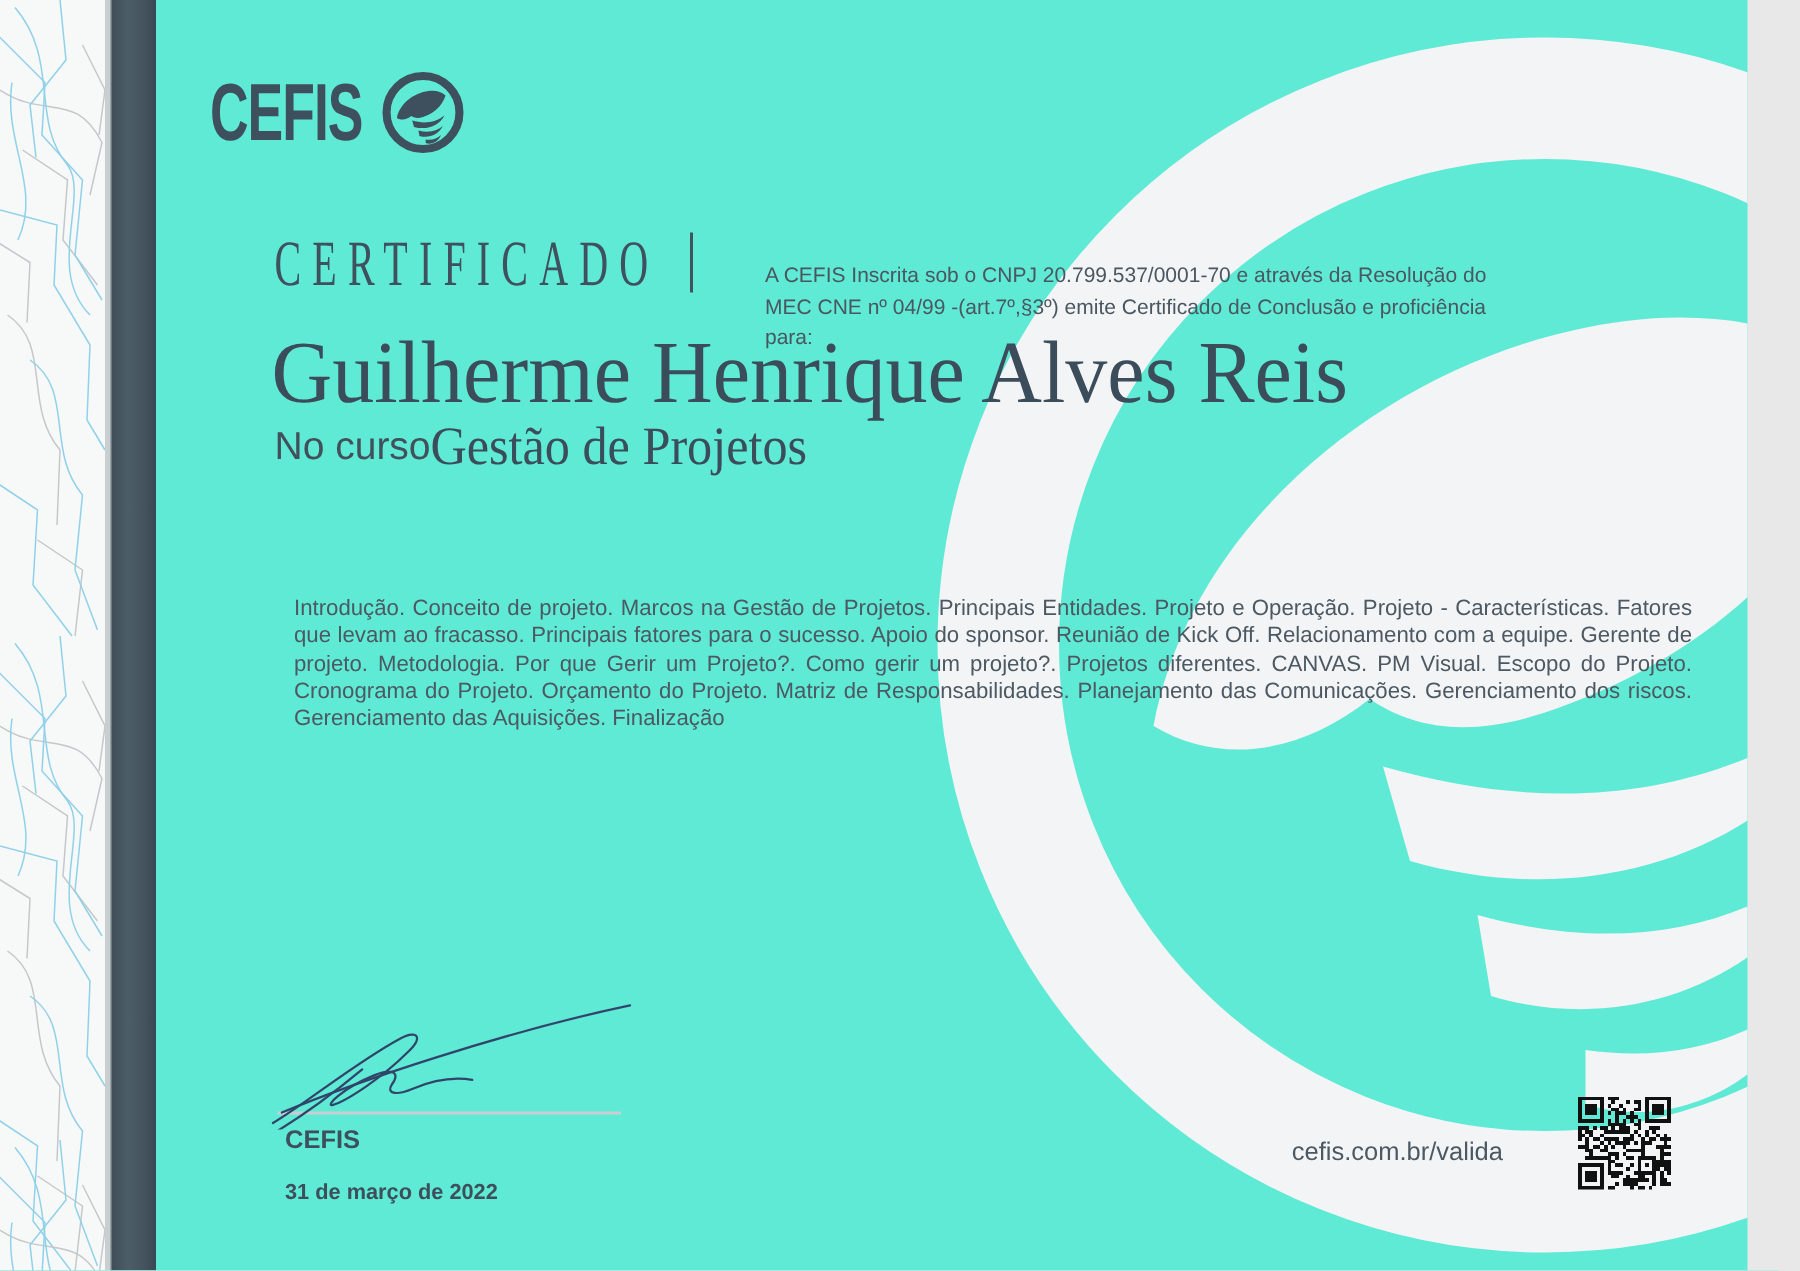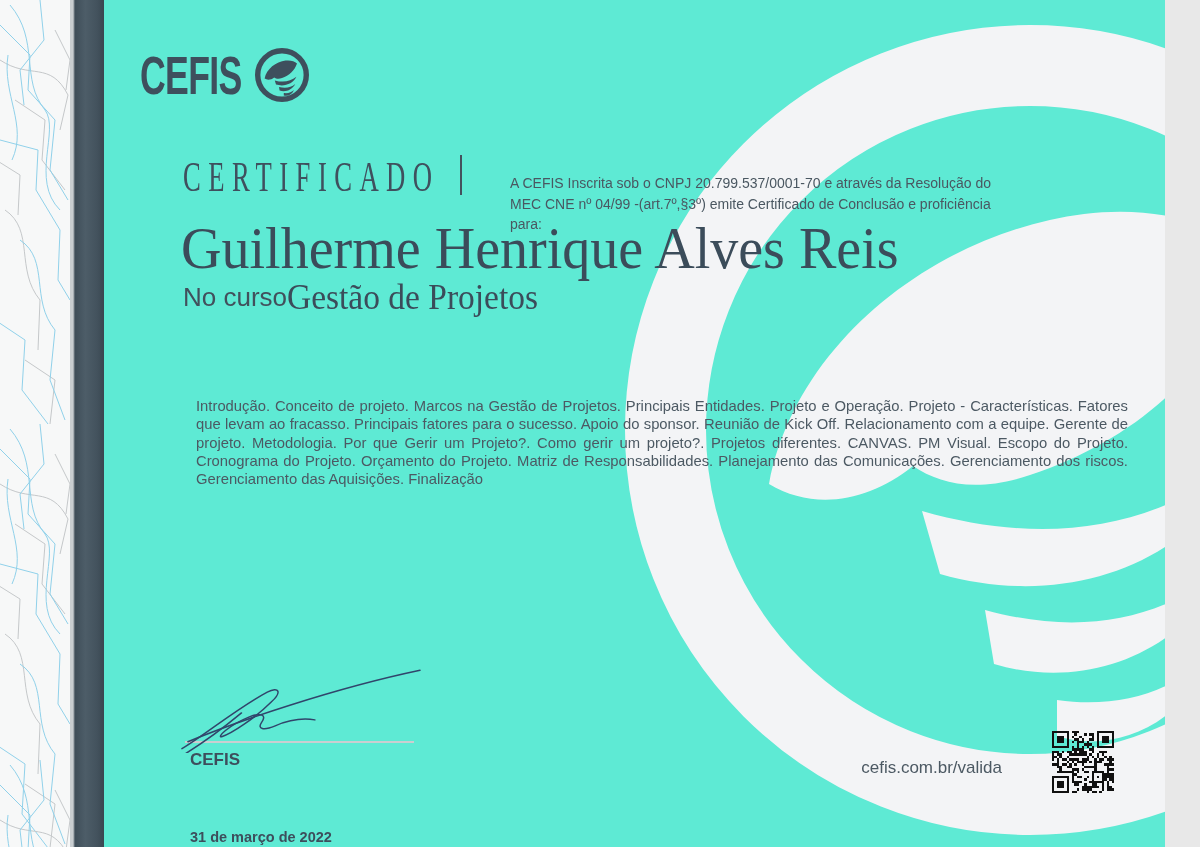--- a/index.html
+++ b/index.html
@@ -49,21 +49,21 @@
   .duration{position:absolute;left:183px;top:338px;margin:0;font-size:18.5px;color:#42505c;z-index:3;}
   .duration b{color:#3b4a57;}
   .topics{
     position:absolute;left:183px;top:384px;width:932px;margin:13px;
     font-size:14.8px;line-height:18.3px;text-align:justify;color:#4c5963;z-index:3;
   }
 
   .signature-svg{position:absolute;left:176px;top:658px;width:248px;height:95px;z-index:4;}
   .sign-line{position:absolute;left:185px;top:741px;width:229px;height:1.5px;background:#cbced0;z-index:3;}
   .signer{position:absolute;left:190px;top:750px;font-size:17px;font-weight:bold;color:#3d4e5c;z-index:3;}
-  .sign-date{position:absolute;left:190px;top:787px;font-size:14.5px;font-weight:bold;color:#3d4e5c;z-index:3;margin-top:42px;}
+  .sign-date{position:absolute;left:190px;top:787px;font-size:14.5px;font-weight:bold;color:#3d4e5c;z-index:3;}
 
   .validation{position:absolute;right:163px;top:738px;text-align:right;z-index:3;}
   .validation .line1{font-size:17px;color:#45525e;}
   .validation .line1 b{color:#39485a;}
   .validation .line2{font-size:17px;color:#4c5963;margin-top:20px;}
   .qr{position:absolute;left:1052px;top:731px;width:62px;height:62px;z-index:3;}
   .qr svg{width:100%;height:100%;shape-rendering:crispEdges;}
 </style>
 </head>
 <body>

